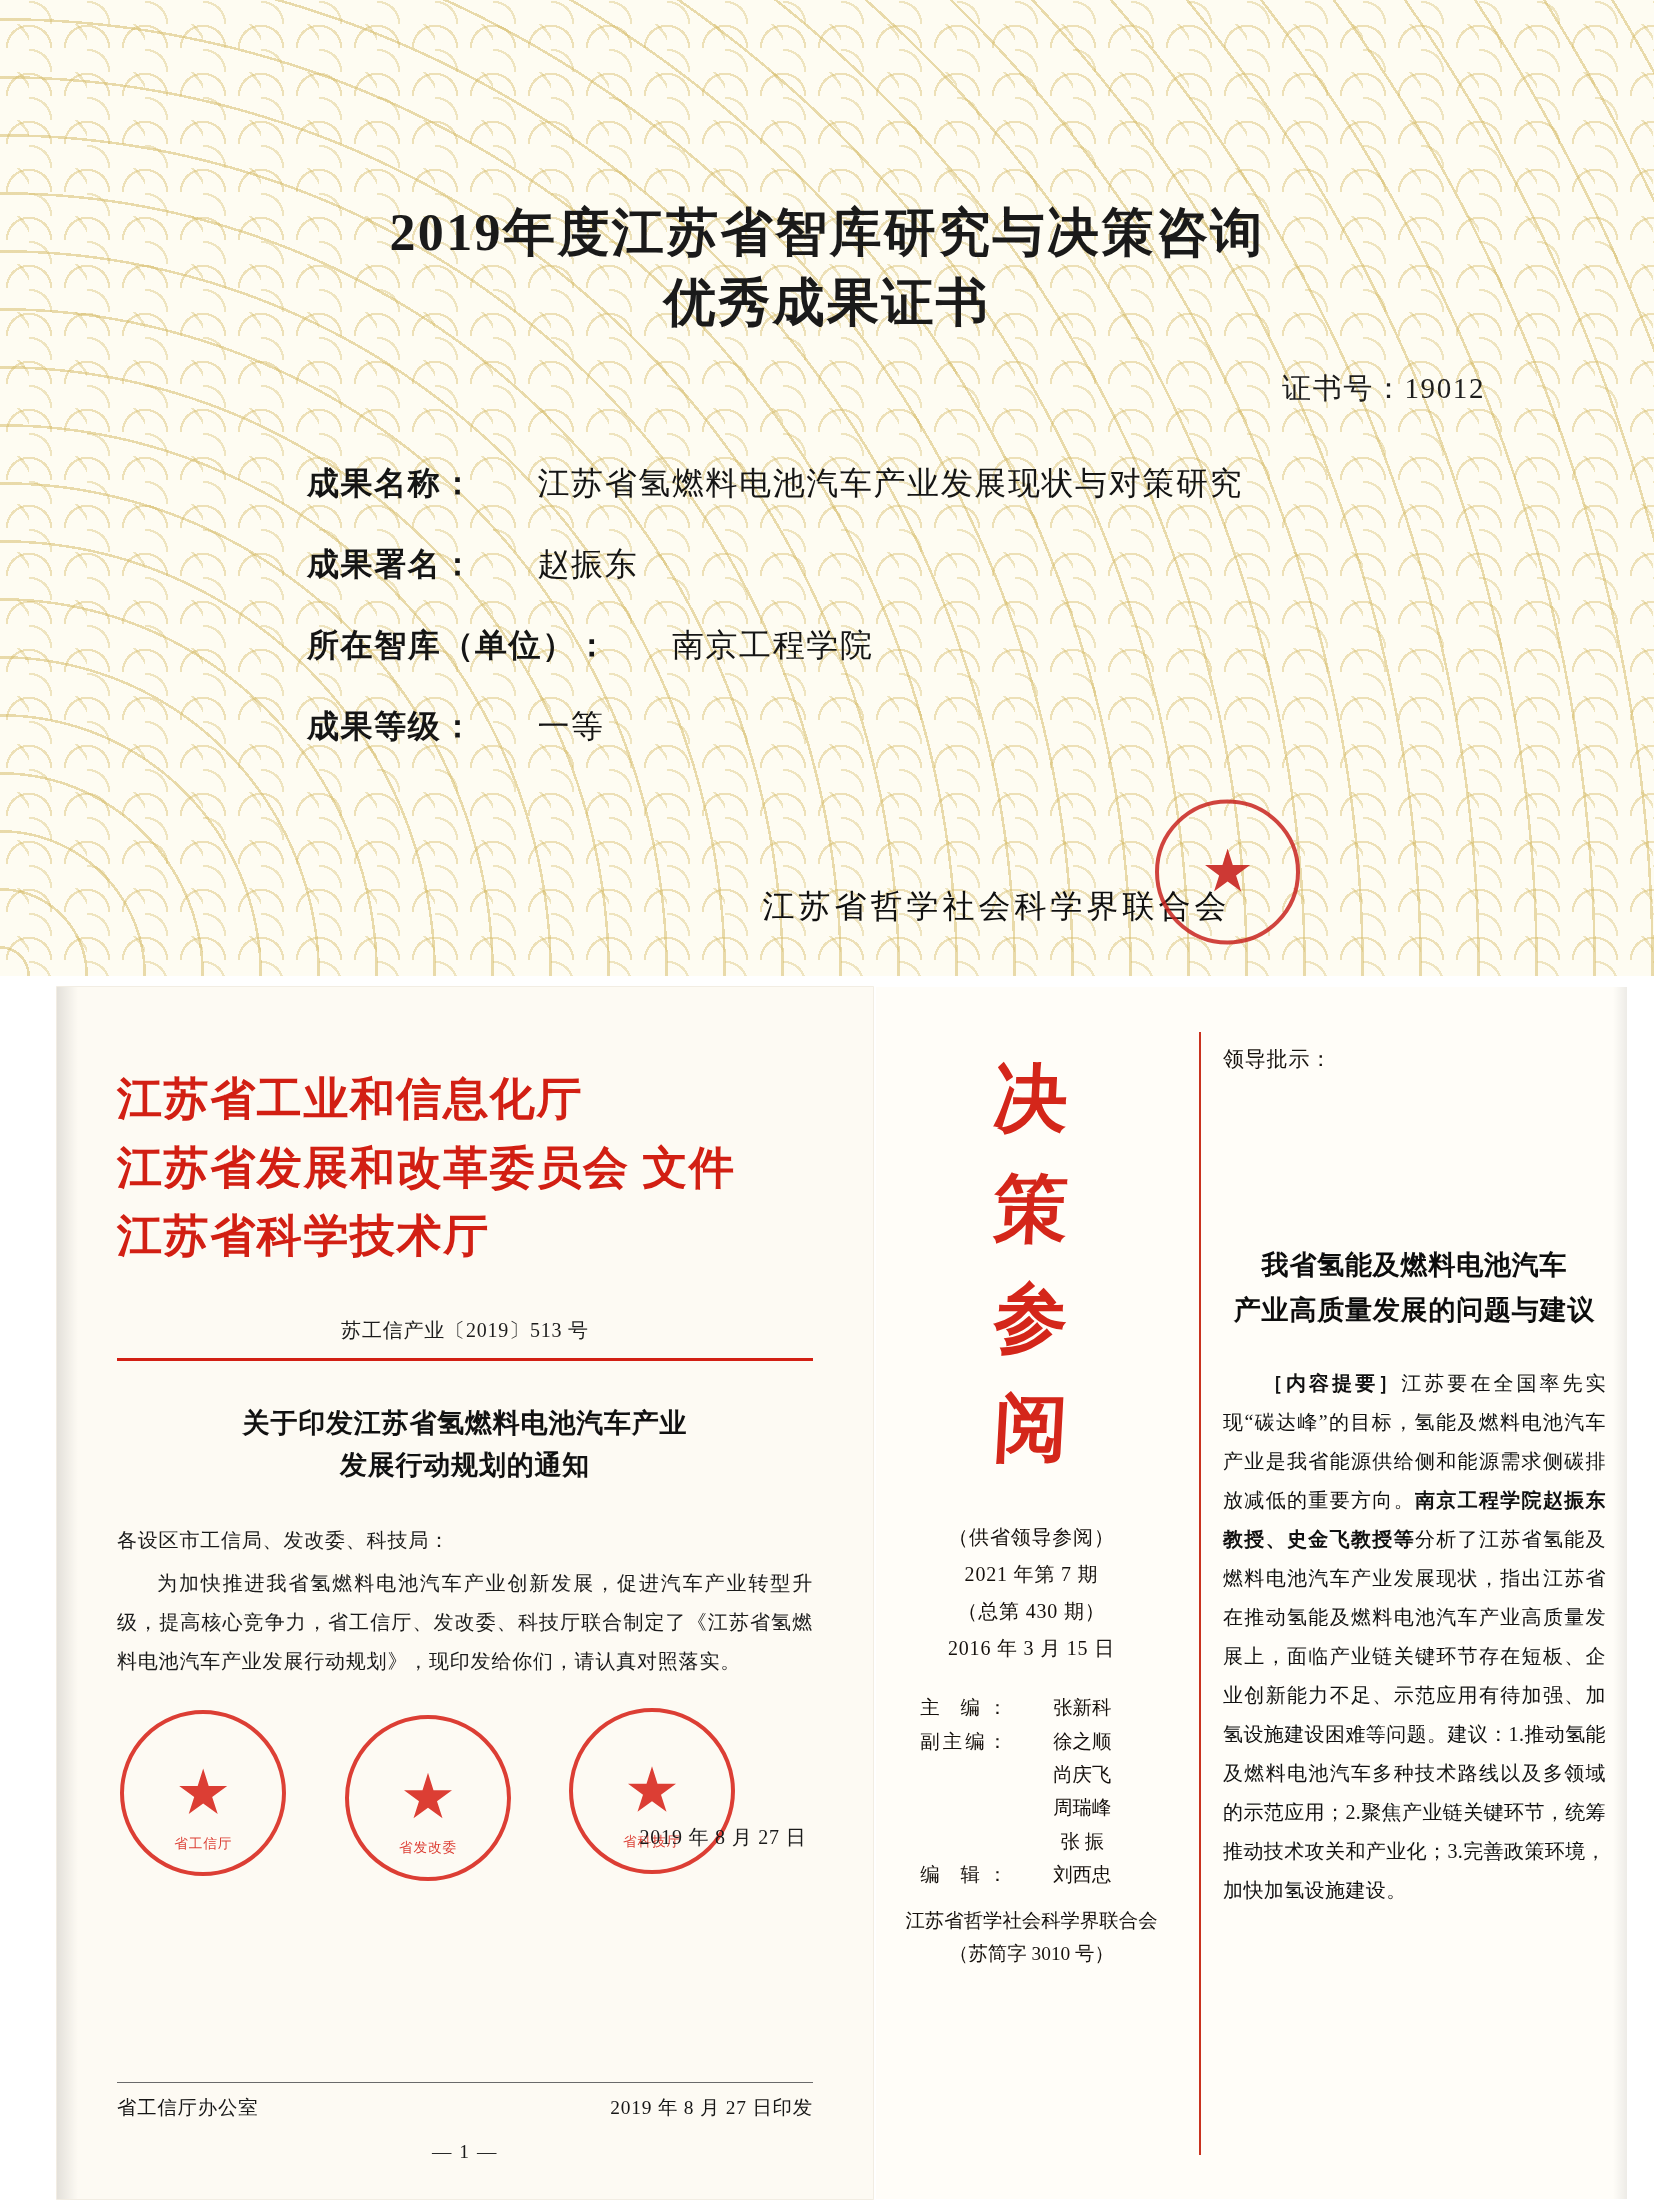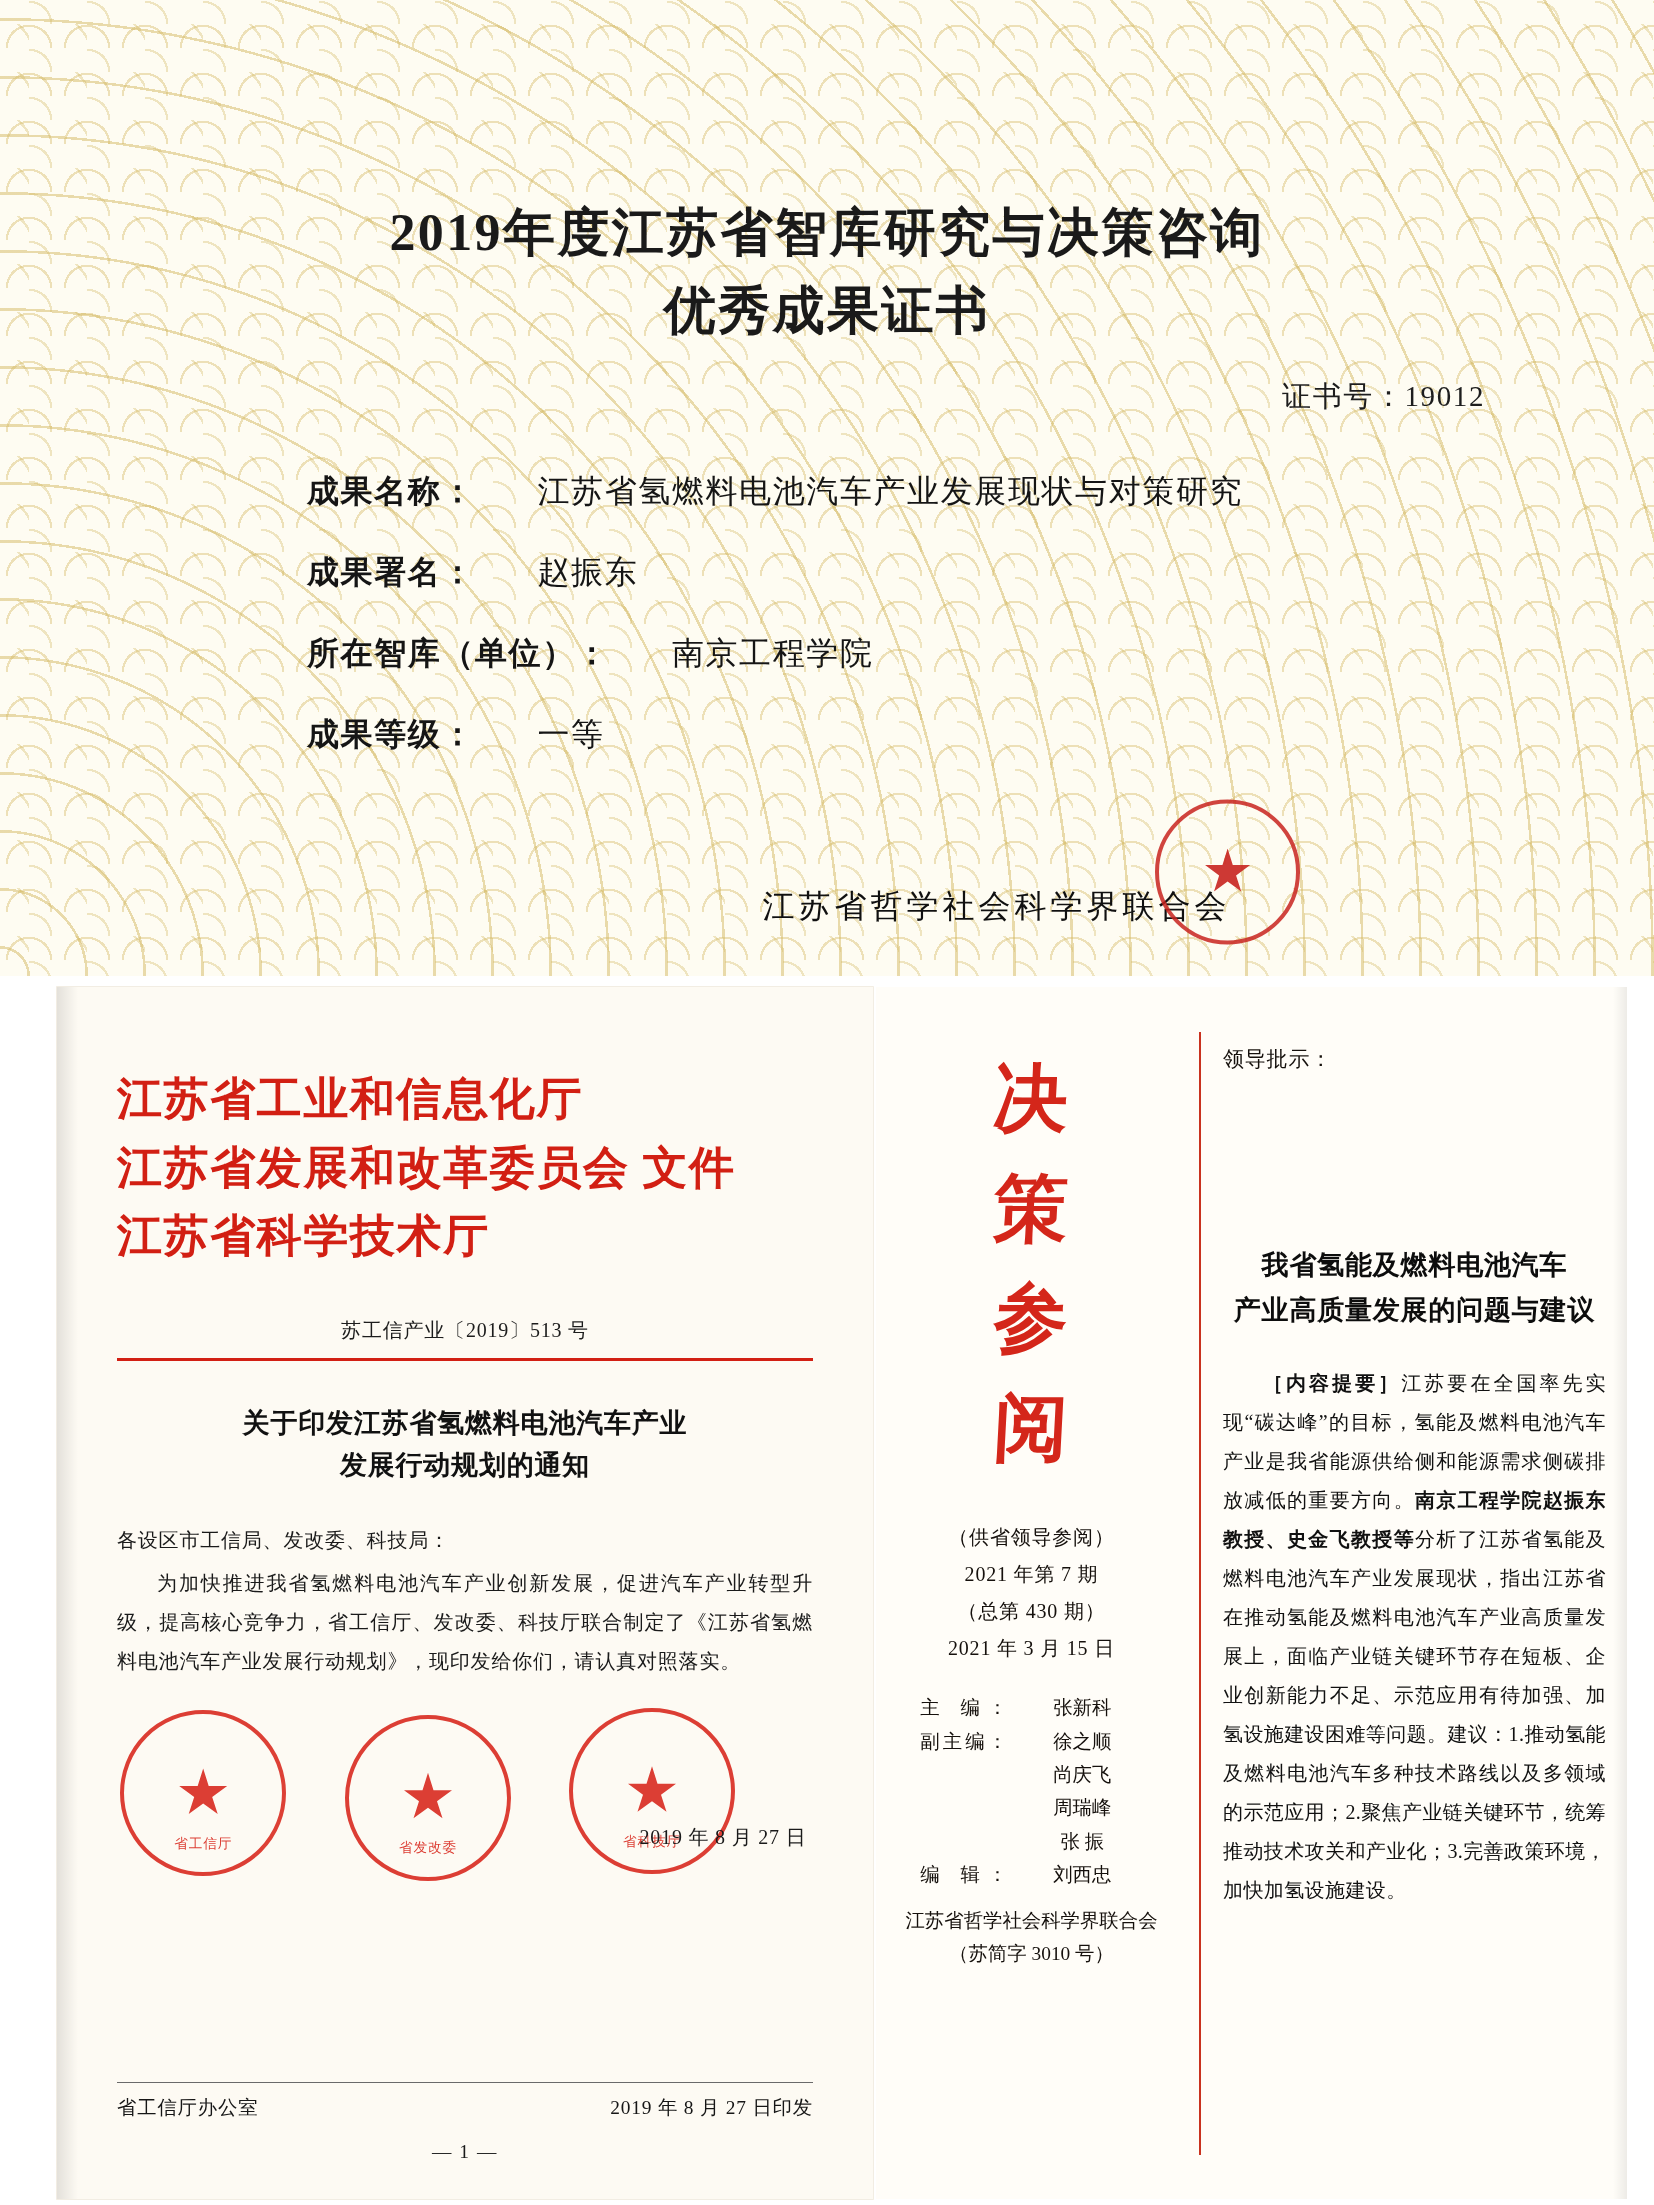--- a/index.html
+++ b/index.html
@@ -59,21 +59,20 @@
     line-height: 1.35;
     font-family: "Liberation Serif", "DejaVu Serif", serif;
   }
   .cert-title2 {
     text-align: center;
     font-size: 52px;
     font-weight: bold;
     color: #1a1a1a;
     letter-spacing: 2.4px;
     line-height: 1.35;
-    margin-top: 8px;
   }
   .cert-number {
     text-align: right;
     font-size: 29px;
     color: #1d1d1d;
     margin-top: 31px;
     padding-right: 48px;
     letter-spacing: 1.6px;
   }
   .cert-fields {
@@ -446,21 +445,21 @@
         <div>决</div>
         <div>策</div>
         <div>参</div>
         <div>阅</div>
       </div>
 
       <div class="dr-sub">
         <div>（供省领导参阅）</div>
         <div>2021 年第 7 期</div>
         <div>（总第 430 期）</div>
-        <div>2021 年 3 月 15 日</div>
+        <div>2016 年 3 月 15 日</div>
       </div>
 
       <div class="dr-editors">
         <div class="dr-ed-line">
           <span class="dr-ed-label">主 编：</span>
           <span class="dr-ed-val">张新科</span>
         </div>
         <div class="dr-ed-line">
           <span class="dr-ed-label">副主编：</span>
           <span class="dr-ed-val">徐之顺</span>

